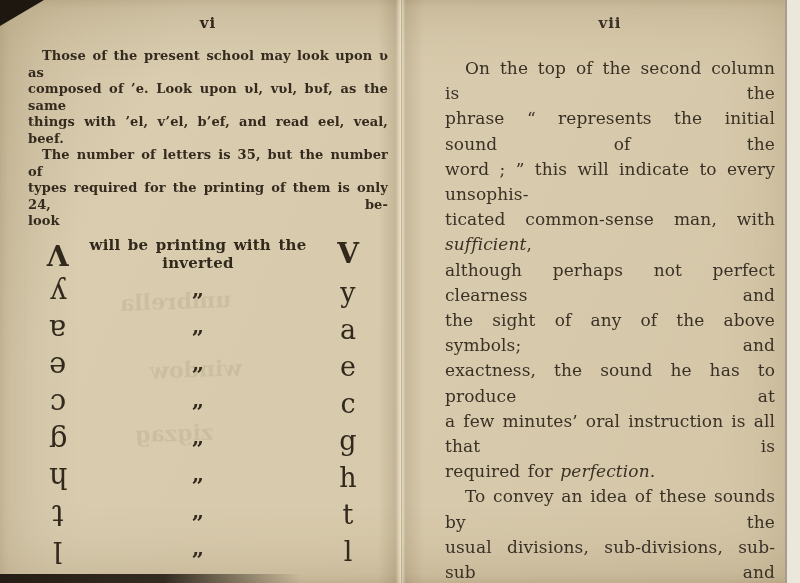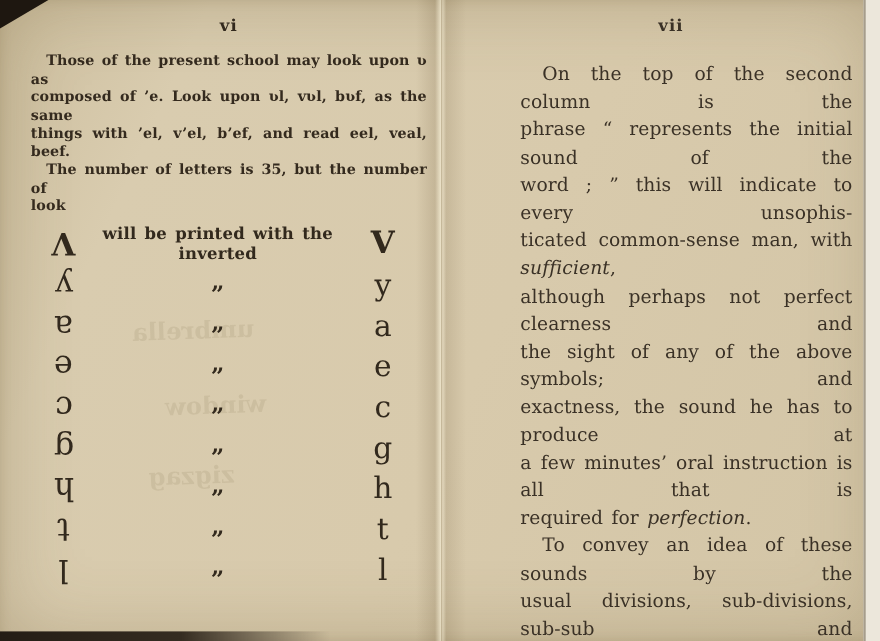--- a/index.html
+++ b/index.html
@@ -52,21 +52,21 @@
   .cell.mid{flex:1;text-align:center;}
   .cell.letter{width:80px;text-align:center;font-size:27px;line-height:1;}
   .trow.hdr .cell.glyph,.trow.hdr .cell.letter{font-size:28px;font-weight:bold;}
   .phrase{font-size:15px;font-weight:bold;letter-spacing:.2px;word-spacing:2px;}
   .ditto{font-size:21px;font-weight:bold;line-height:1;position:relative;top:-4px;}
   .flip{display:inline-block;transform:rotate(180deg);}
 
   
   .bigtext{width:330px;margin-top:24px;font-size:17px;line-height:25.2px;
     word-spacing:2px;letter-spacing:.1px;}
-  .bigtext .ln{text-align:justify;text-align-last:justify;margin-left:28px;}
+  .bigtext .ln{text-align:justify;text-align-last:justify;}
   .bigtext .ln.end{text-align-last:left;}
   .bigtext .ln.ind{text-indent:20px;}
 
   
   .ghost{position:absolute;transform:scaleX(-1) rotate(2deg);color:#7d6c48;
     opacity:.13;font-weight:bold;pointer-events:none;}
   .g1{top:288px;left:120px;font-size:22px;}
   .g2{top:356px;left:150px;font-size:22px;}
   .g3{top:420px;left:135px;font-size:22px;}
 </style>
@@ -89,27 +89,28 @@
     <div class="pagenum">vi</div>
 
     <div class="smalltext para1">
       <div class="ln ind">Those of the present school may look upon ʋ as</div>
       <div class="ln">composed of ’e.  Look upon ʋl, vʋl, bʋf, as the same</div>
       <div class="ln end">things with ’el, v’el, b’ef, and read eel, veal, beef.</div>
     </div>
 
     <div class="smalltext">
       <div class="ln ind">The number of letters is 35, but the number of</div>
+      <div class="ln">types required for the printing of them is only 24, be-</div>
       <div class="ln end">look</div>
     </div>
 
     <div class="symbol-table">
       <div class="trow hdr">
         <span class="cell glyph"><span class="flip">V</span></span>
-        <span class="cell mid phrase">will be printed with the inverted</span>
+        <span class="cell mid phrase">will be printing with the inverted</span>
         <span class="cell letter">V</span>
       </div>
       <div class="trow">
         <span class="cell glyph"><span class="flip">y</span></span>
         <span class="cell mid ditto">„</span>
         <span class="cell letter">y</span>
       </div>
       <div class="trow">
         <span class="cell glyph"><span class="flip">a</span></span>
         <span class="cell mid ditto">„</span>

